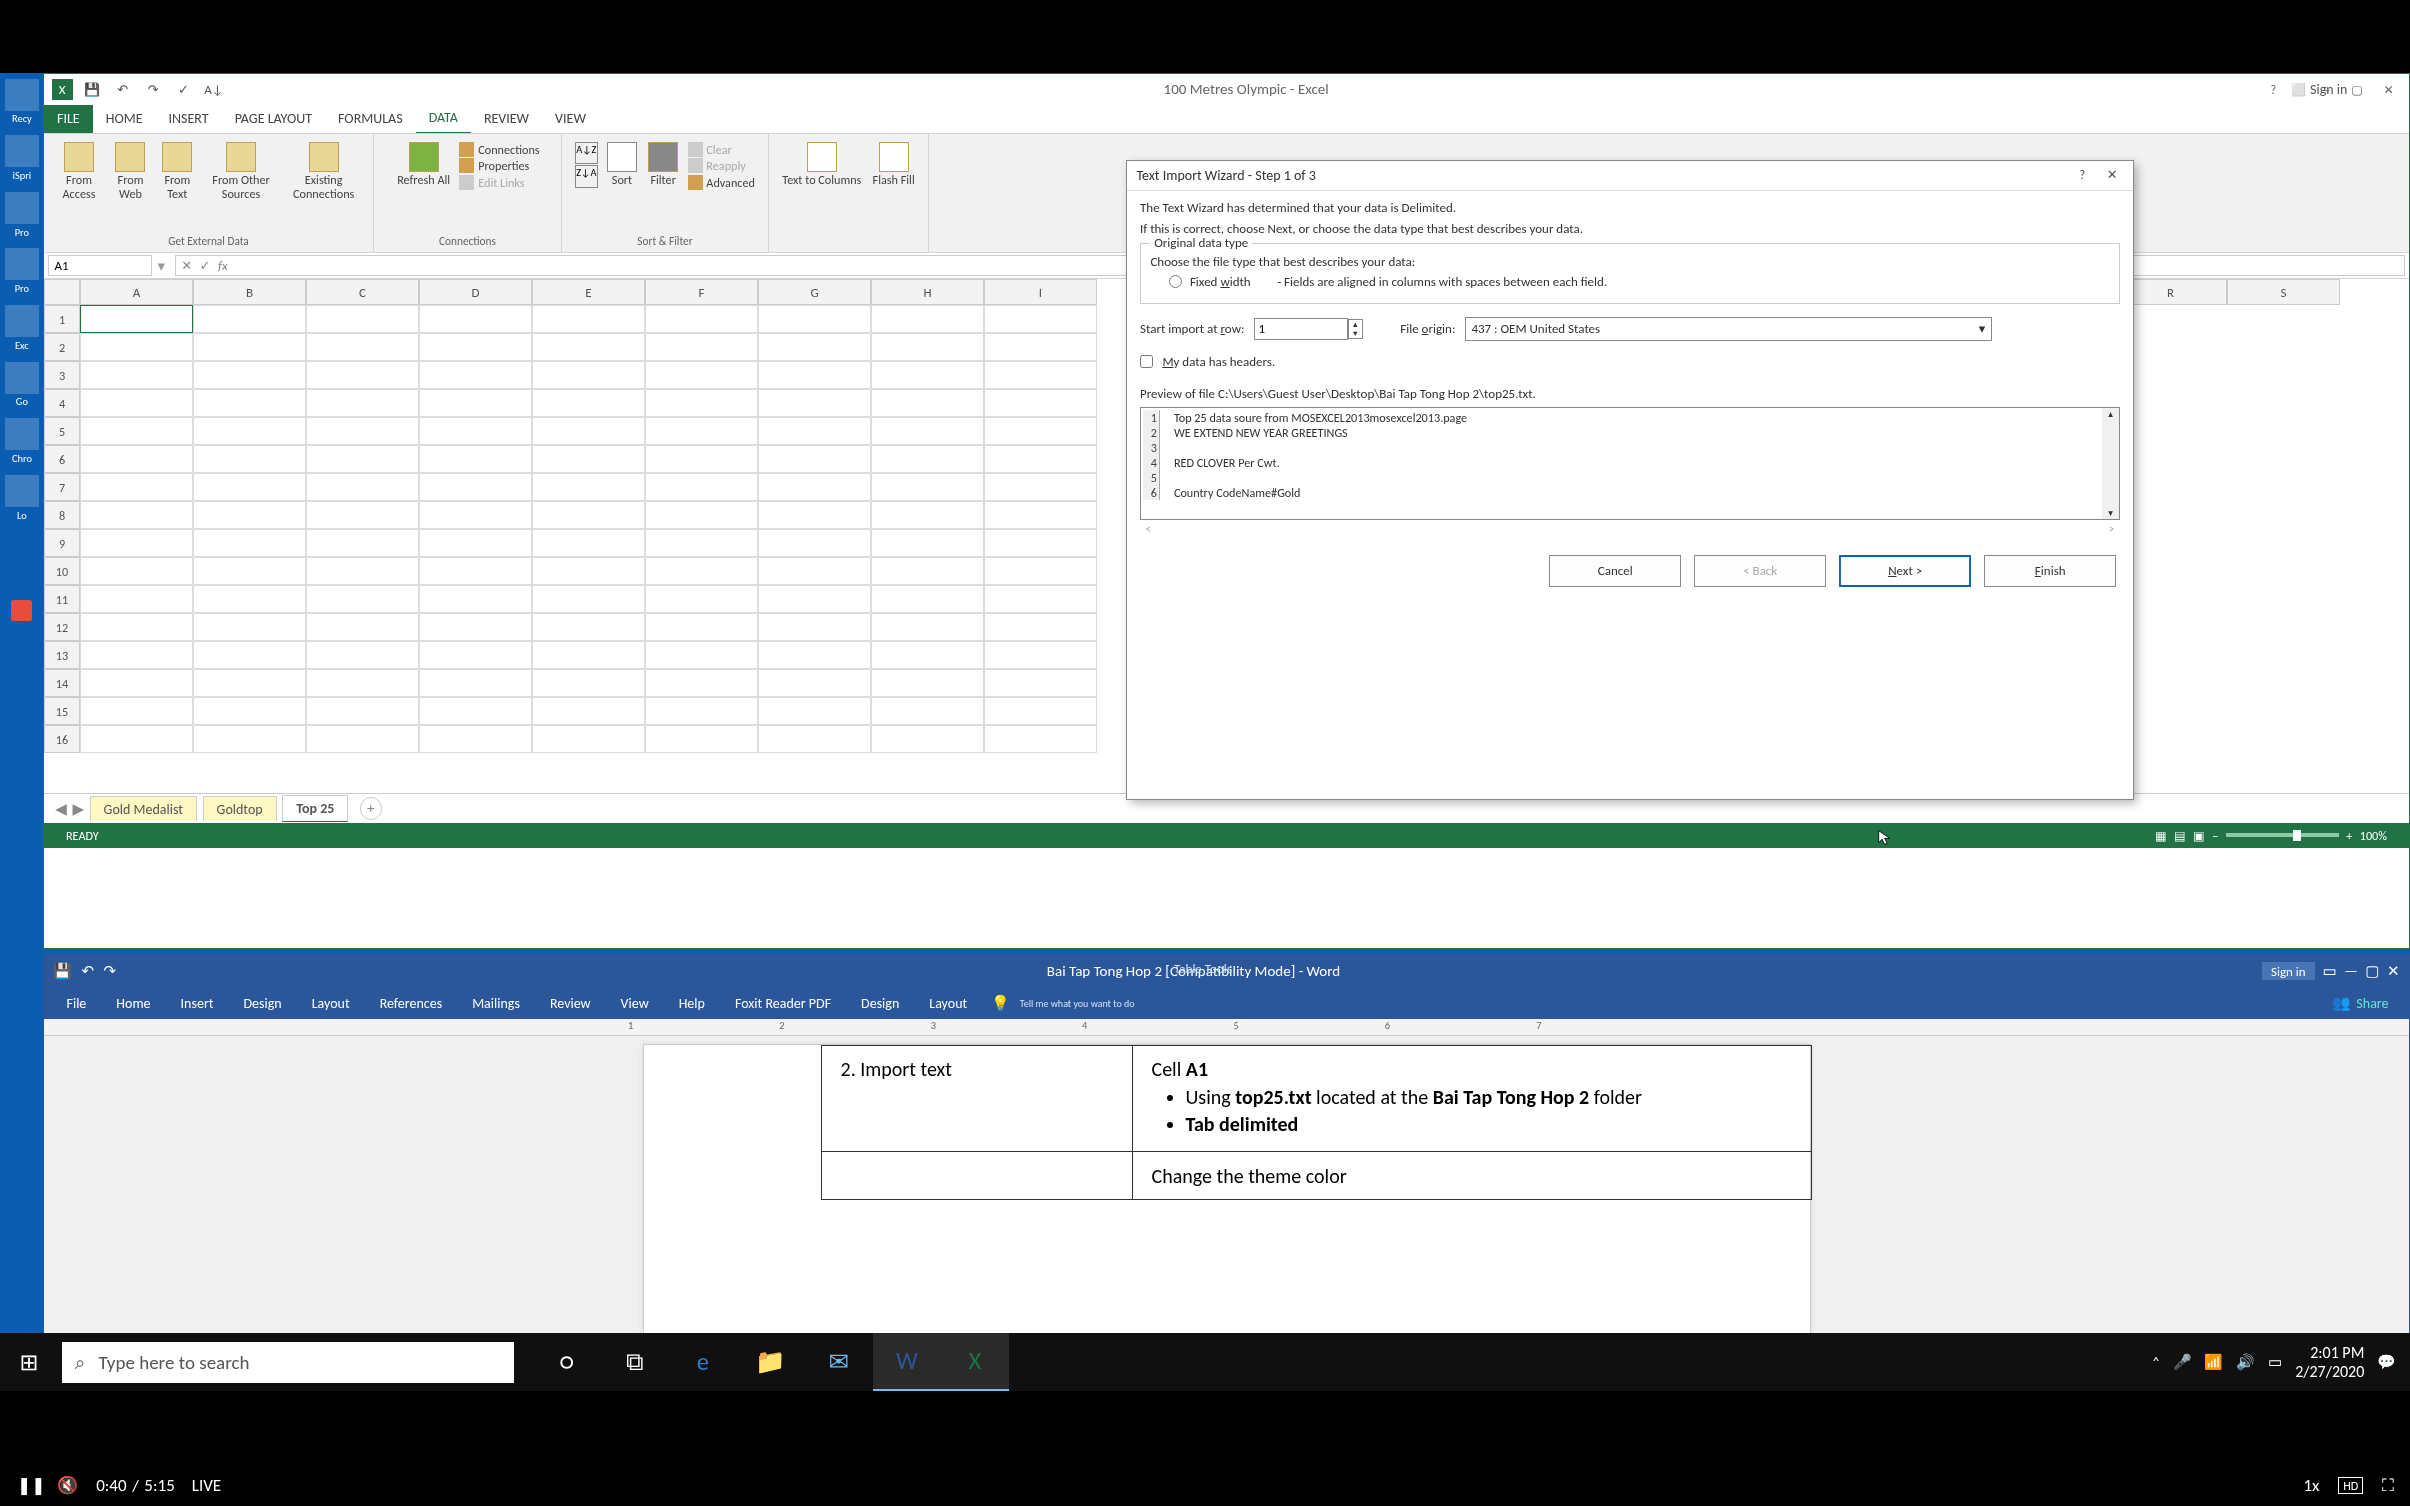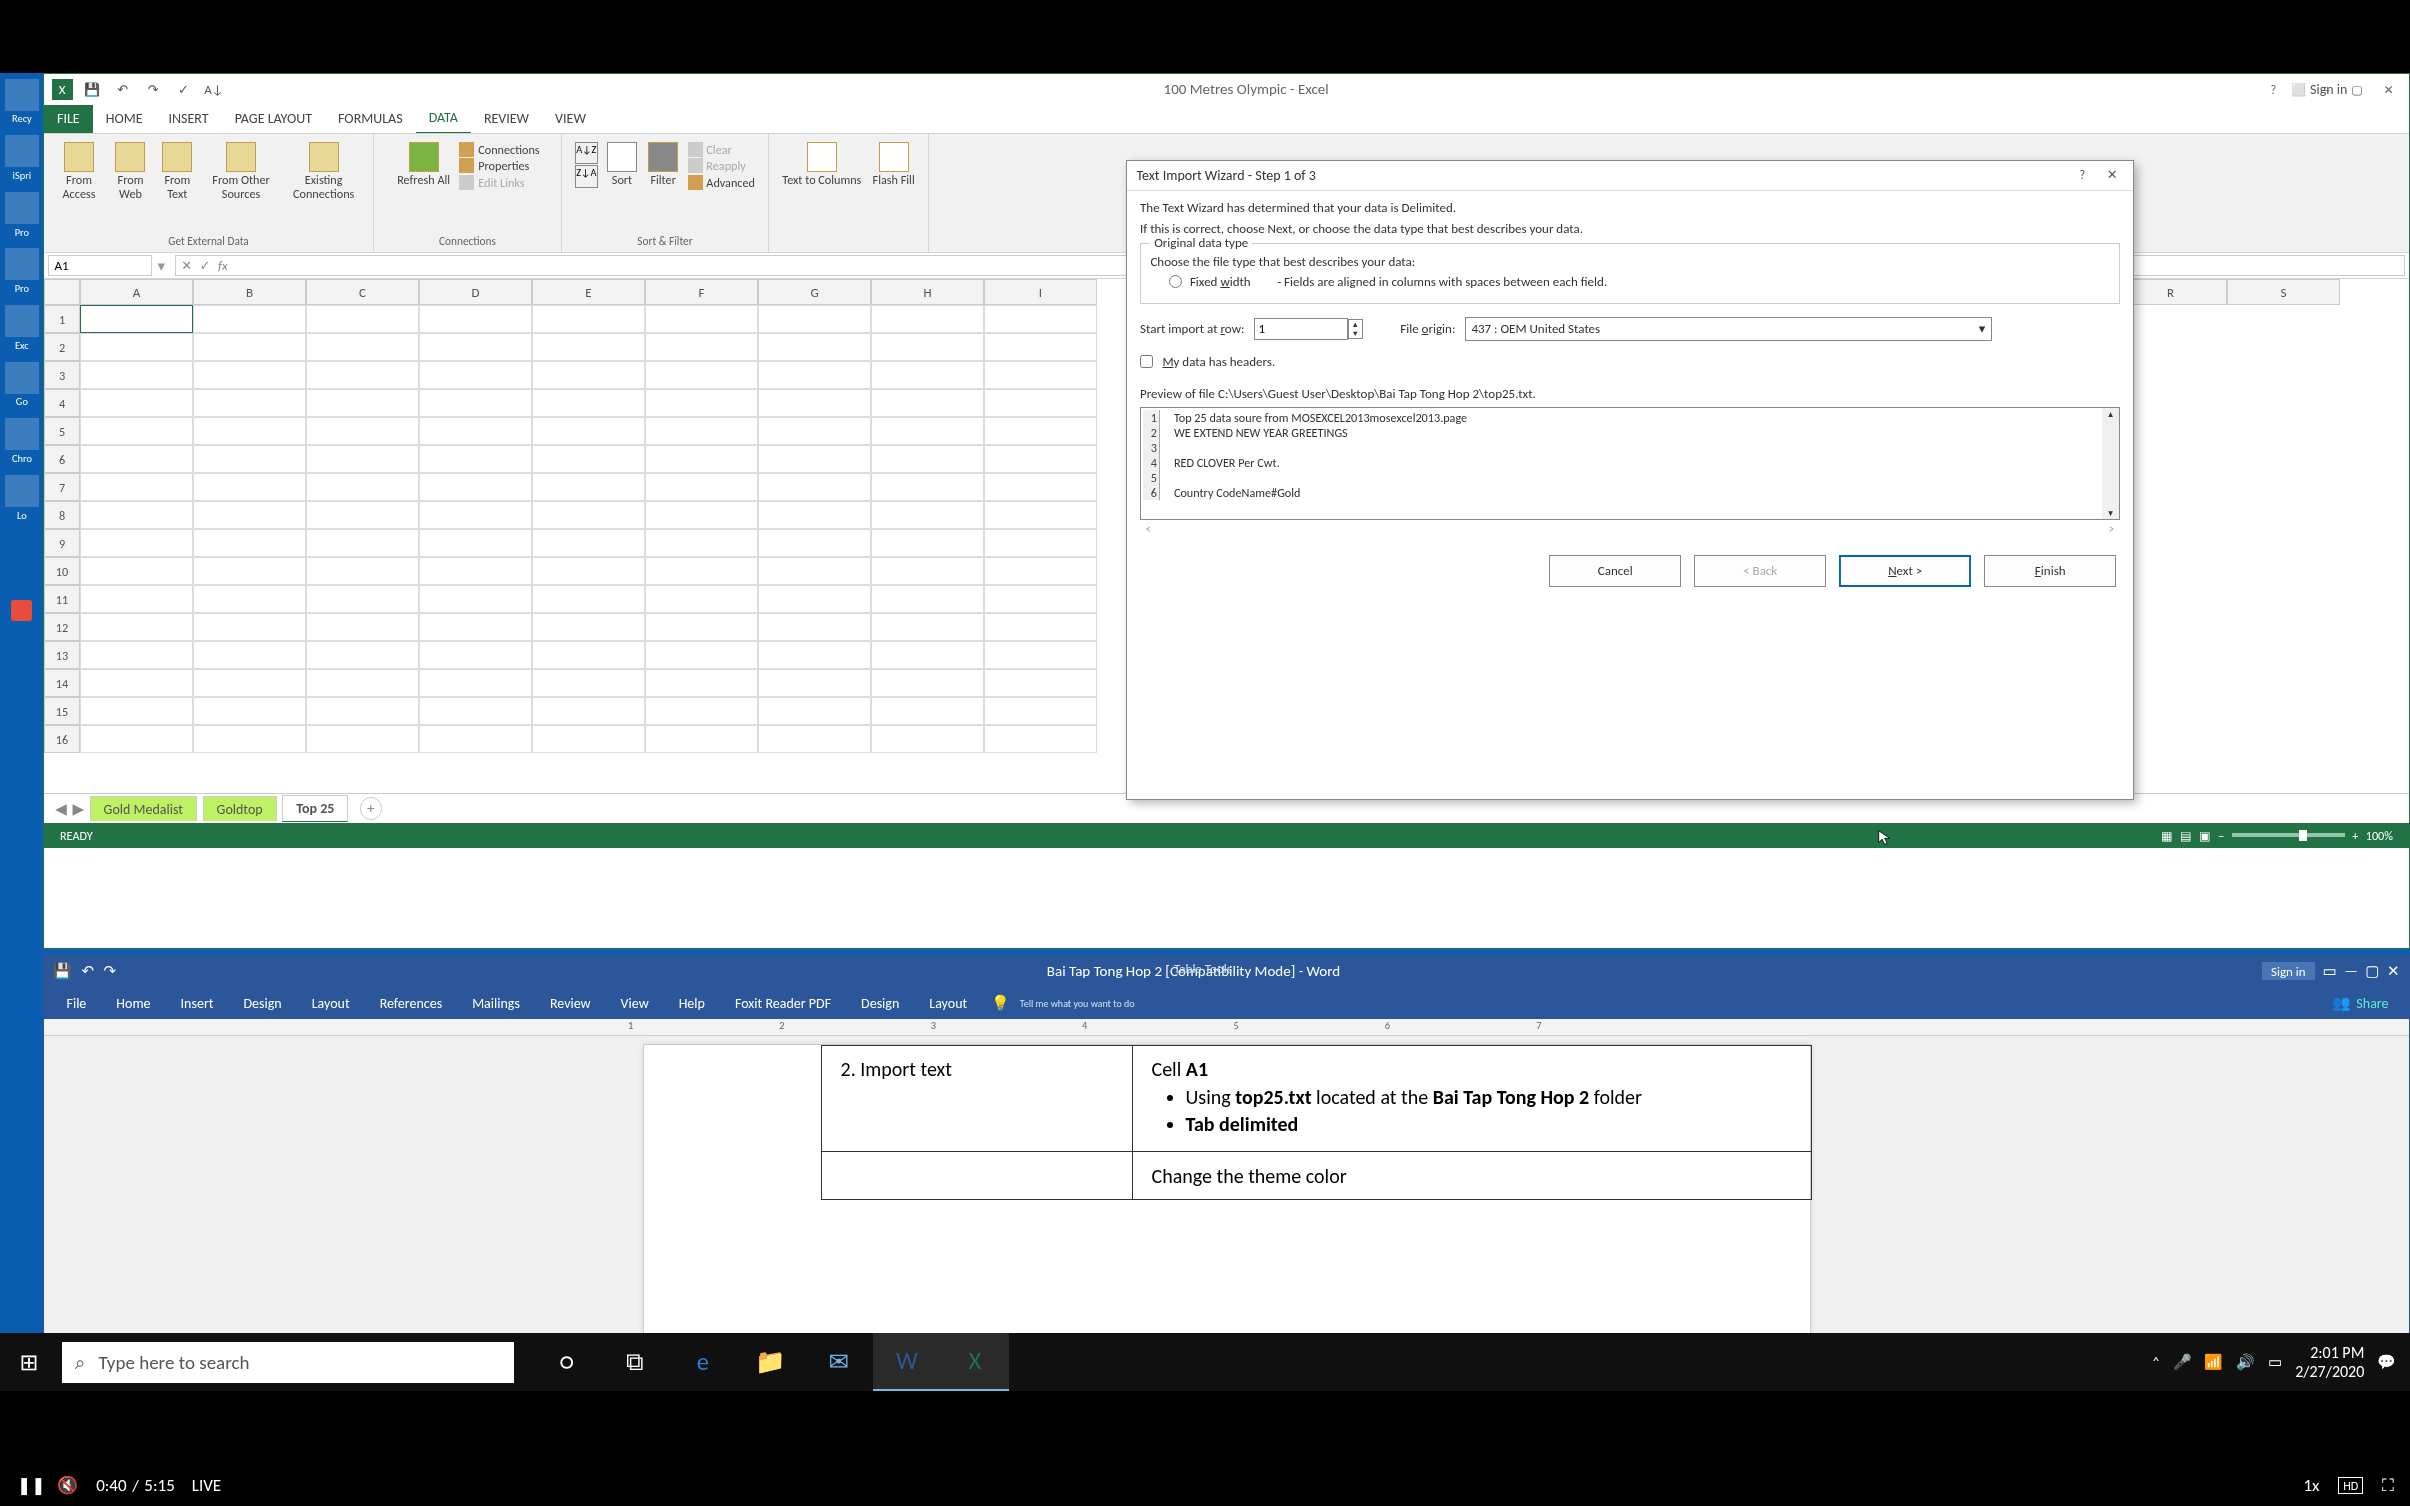--- a/index.html
+++ b/index.html
@@ -48,25 +48,25 @@
 .cols-area { flex: 1; display: flex; flex-direction: column; }
 .colheads { height: 26px; display: flex; }
 .colheads .ch { width: 113px; border: 0.9px solid #ccc; text-align: center; font-size: 13px; color: #555; background: #f3f3f3; line-height: 26px; }
 .rows { display: flex; flex-direction: column; }
 .rows .row { height: 28px; display: flex; }
 .rows .cell { width: 113px; border: 0.9px solid #dcdcdc; }
 .cell.sel { border: 1.9px solid #217346; background: #fff; }
 
 .excel-sheettabs { height: 30px; background: #fff; border-top: 0.9px solid #ccc; display: flex; align-items: center; padding: 0 11.3px; gap: 5.6px; }
 .sheet-nav { display: flex; gap: 5.6px; color: #888; }
-.sheet-tab { padding: 3.8px 13px; border: 0.9px solid #ccc; border-bottom: none; font-size: 14px; color: #555; background: #bef264; }
+.sheet-tab { padding: 3.8px 13px; border: 0.9px solid #ccc; border-bottom: none; font-size: 14px; color: #555; background: #fef9c3; }
 .sheet-tab.active { background: #fff; border-bottom: 1.9px solid #217346; font-weight: 600; }
 .sheet-add { width: 22.6px; height: 22.6px; border: 0.9px solid #ccc; border-radius: 50%; text-align: center; line-height: 21px; color: #888; margin-left: 5.6px; }
 
-.excel-status { height: 24.5px; background: #217346; color: #fff; display: flex; align-items: center; padding: 0 16px; font-size: 12.2px; justify-content: space-between; }
+.excel-status { height: 24.5px; background: #217346; color: #fff; display: flex; align-items: center; padding: 0 22px; font-size: 12.2px; justify-content: space-between; }
 .zoom-area { display: flex; align-items: center; gap: 7.5px; }
 .zoom-slider { width: 113px; height: 3.8px; background: #8fc7a9; position: relative; }
 .zoom-thumb { position: absolute; left: 60%; top: -3.8px; width: 7.5px; height: 11.3px; background: #fff; }
 
 
 .dialog { position: absolute; left: 1126px; top: 87px; width: 1008px; height: 640px; background: #fff; border: 0.9px solid #888; box-shadow: 3.8px 3.8px 9.4px rgba(0,0,0,.3); z-index: 30; font-size: 13px; color: #333; }
 .dialog-title { height: 30px; display: flex; align-items: center; justify-content: space-between; padding: 0 9.4px; border-bottom: 0.9px solid #ddd; }
 .dialog-title .ttl { font-size: 14px; }
 .dialog-title .dlg-btns { display: flex; gap: 7.5px; }
 .dlg-x { width: 22.6px; height: 22.6px; text-align: center; line-height: 22.6px; color: #555; }

